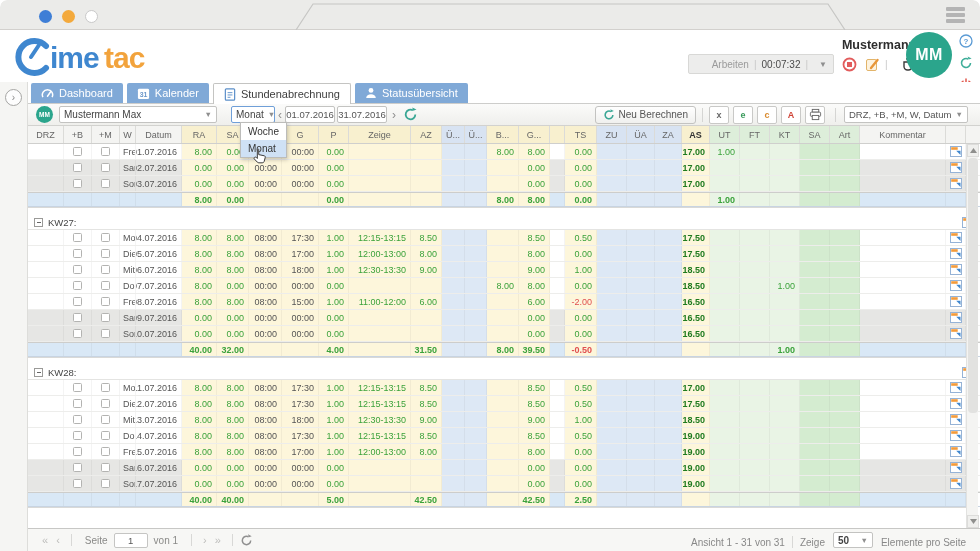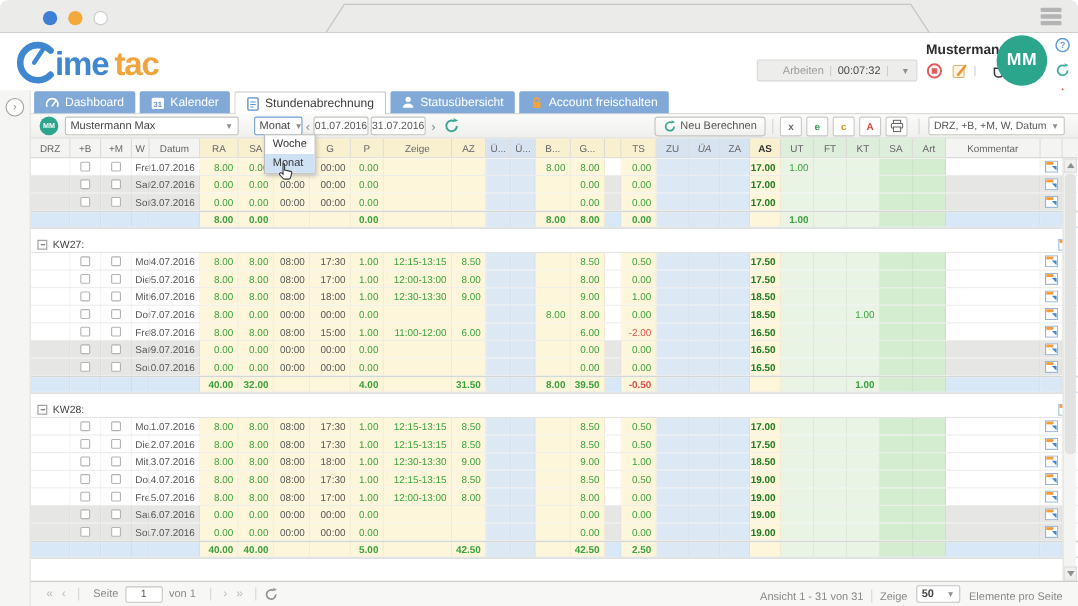--- a/index.html
+++ b/index.html
@@ -214,27 +214,20 @@
           <line x1="3.4" y1="10" x2="6.5" y2="10" stroke="#5b8fc9"></line>
         </svg>
       <span>Stundenabrechnung</span>
     </span>
     <span class="tab">
       <svg width="12" height="12" viewBox="0 0 12 12">
           <circle cx="6" cy="3.4" r="2.4" fill="#fff"></circle>
           <path d="M1.2 11 a4.8 3.8 0 0 1 9.6 0 Z" fill="#fff"></path>
         </svg>
       <span>Statusübersicht</span>
-    </span>
-    <span class="tab">
-      <svg width="12" height="13" viewBox="0 0 14 14">
-          <rect x="3" y="6" width="8" height="6.5" rx="1" fill="#f2a33c"></rect>
-          <path d="M4.5 6 V4.4 a2.5 2.5 0 0 1 5 0 V6" stroke="#f2a33c" fill="none" stroke-width="1.5"></path>
-        </svg>
-      <span>Account freischalten</span>
     </span>
   </div>
 
   <div class="toolbar">
     <span class="miniav">MM</span>
     <span class="sel usel">
       <span>Mustermann Max</span>
         <span class="chv">▼</span>
     </span>
     <span class="sel psel">
@@ -291,21 +284,21 @@
       <div class="hc c-y" style="width: 30px;">P</div>
       <div class="hc c-y" style="width: 62px;">Zeige</div>
       <div class="hc c-y" style="width: 31px;">AZ</div>
       <div class="hc c-bl" style="width: 23px;">Ü...</div>
       <div class="hc c-bl" style="width: 22px;">Ü...</div>
       <div class="hc c-y" style="width: 32px;">B...</div>
       <div class="hc c-y" style="width: 31px;">G...</div>
       <div class="hc c-y" style="width: 15px;"></div>
       <div class="hc c-y" style="width: 32px;">TS</div>
       <div class="hc c-bl" style="width: 30px;">ZU</div>
-      <div class="hc c-bl" style="width: 28px; font-style: italic;">ÜA</div>
+      <div class="hc c-bl" style="width: 28px;">ÜA</div>
       <div class="hc c-bl" style="width: 27px;">ZA</div>
       <div class="hc c-y hb" style="width: 28px;">AS</div>
       <div class="hc c-gl" style="width: 30px;">UT</div>
       <div class="hc c-gl" style="width: 30px;">FT</div>
       <div class="hc c-gl" style="width: 30px;">KT</div>
       <div class="hc c-gd" style="width: 30px;">SA</div>
       <div class="hc c-gd" style="width: 30px;">Art</div>
       <div class="hc c-p" style="width: 86px;">Kommentar</div>
       <div class="hc c-p" style="width: 20px;"></div>
     </div>

